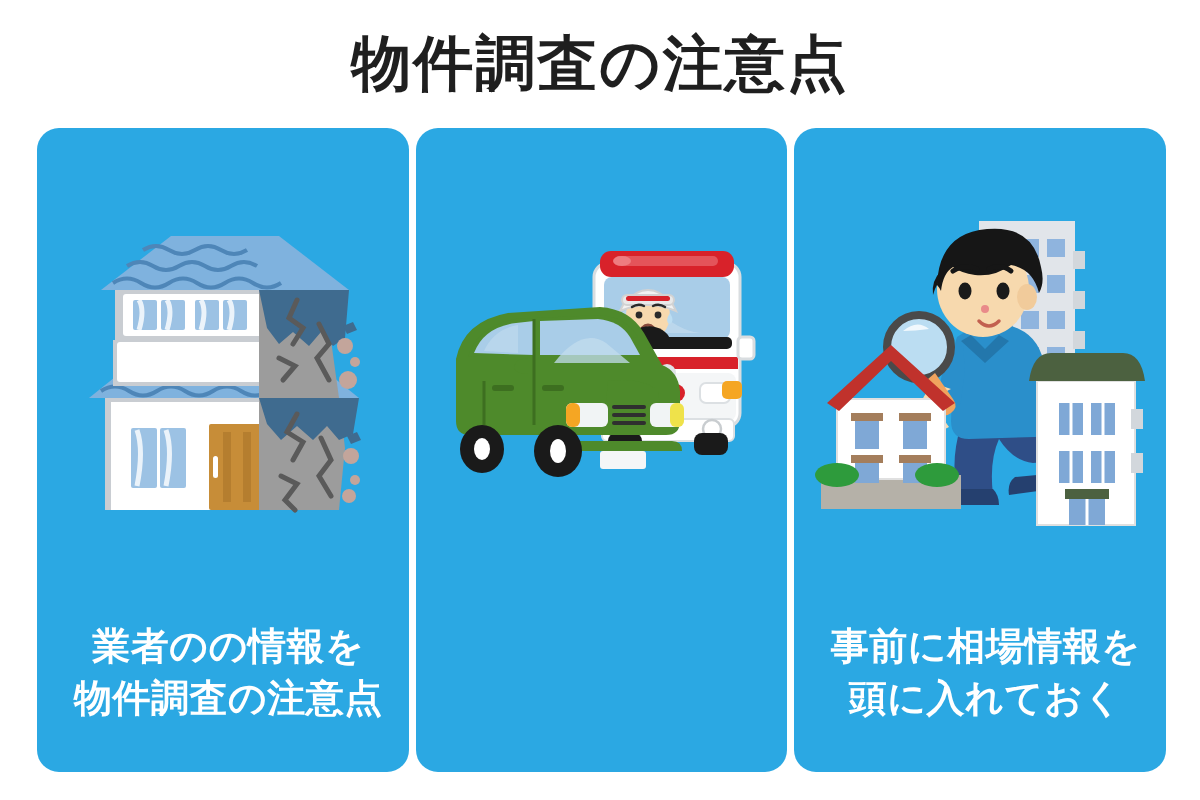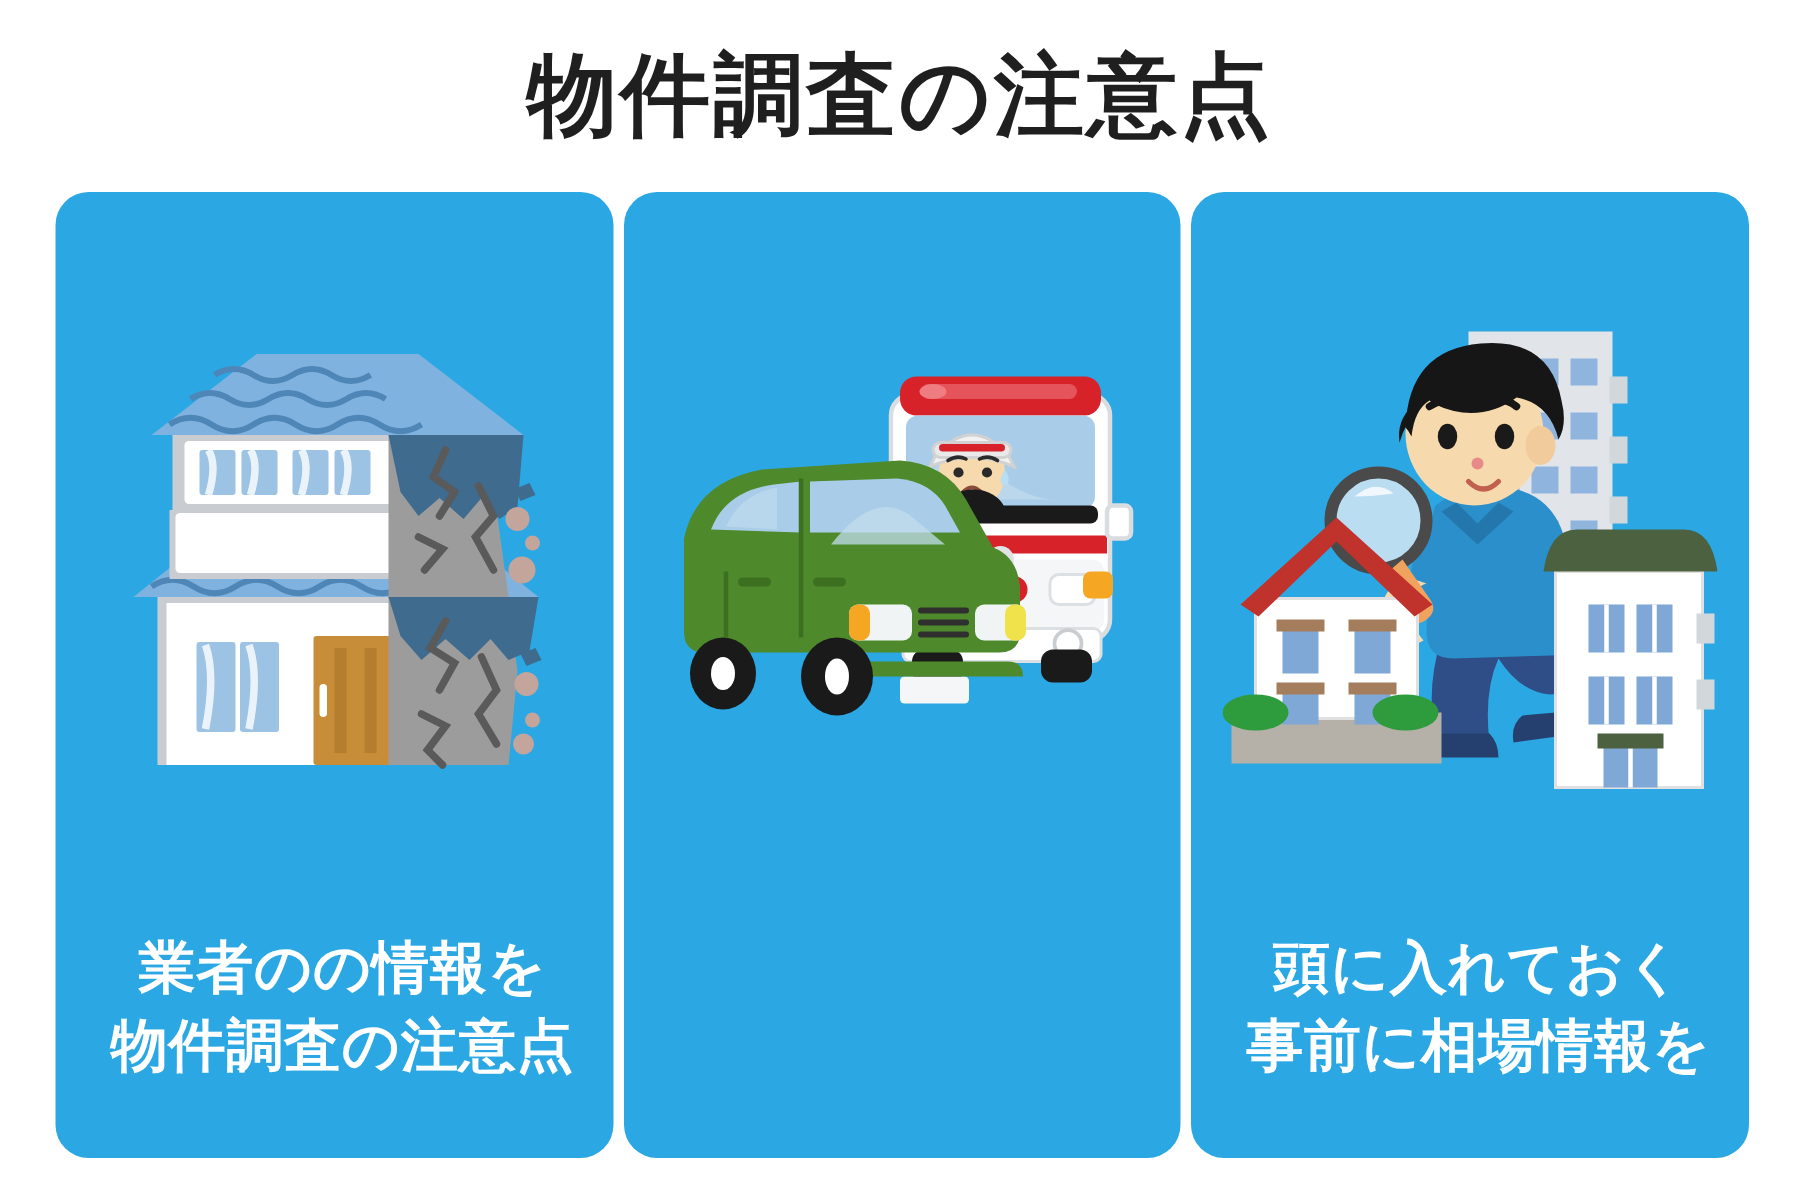--- a/index.html
+++ b/index.html
@@ -337,19 +337,19 @@
             <path d="M256 190 l0 32"></path>
               <path d="M288 190 l0 32"></path>
             <path d="M256 238 l0 32"></path>
               <path d="M288 238 l0 32"></path>
             <path d="M272 284 l0 28"></path>
           </g>
           <rect x="250" y="276" width="44" height="10" fill="#4C6140"></rect>
         </svg>
       </div>
       <div class="card-caption">
+        <span class="cap-line">事前に相場情報を</span>
         <span class="cap-line">頭に入れておく</span>
-        <span class="cap-line">事前に相場情報を</span>
       </div>
     </div>
 
   </div>
 </div>
 
 </body></html>

